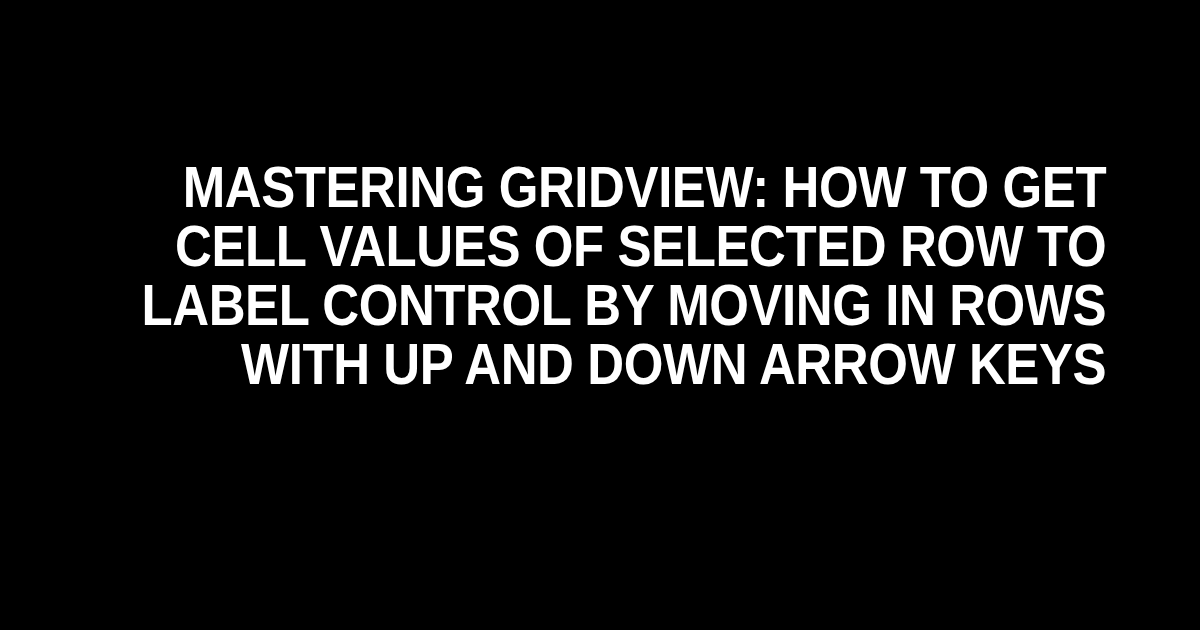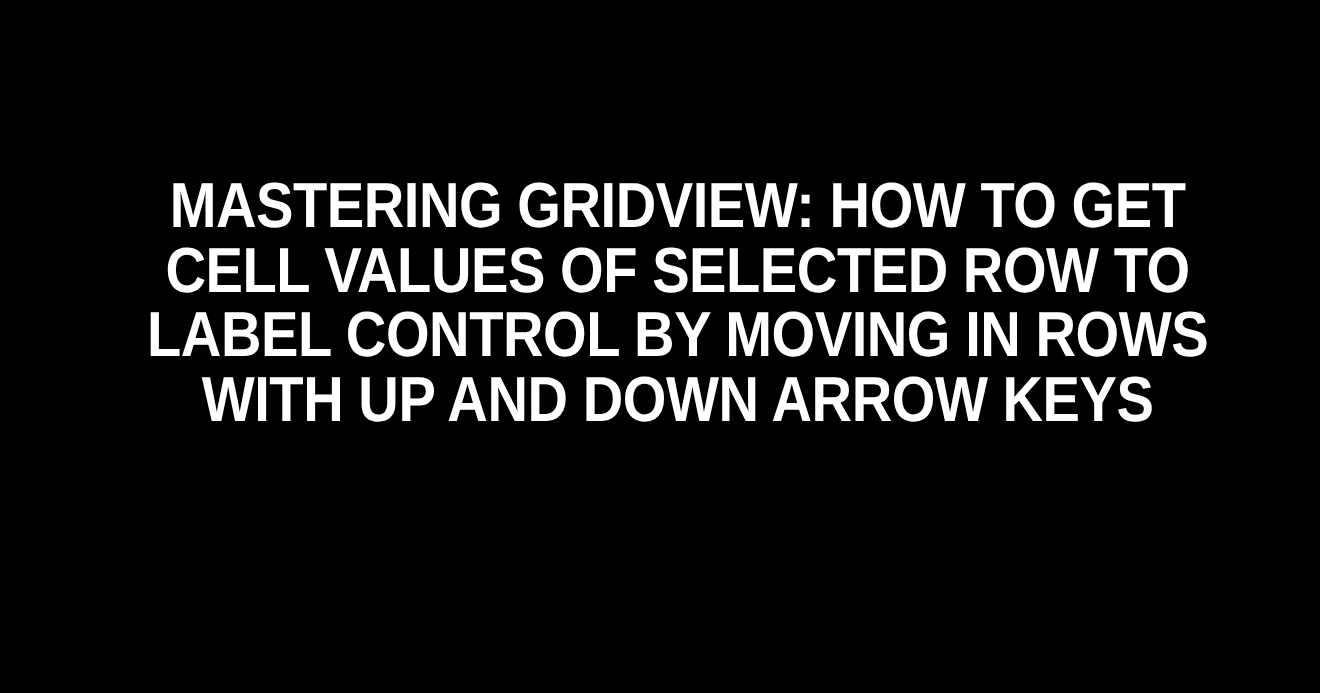--- a/index.html
+++ b/index.html
@@ -12,21 +12,21 @@
       height: 630px;
       background-color: #000000;
       display: flex;
       align-items: center;
       justify-content: center;
       overflow: hidden;
     }
     .title-container {
       width: 100%;
       padding: 0 27px;
-      text-align: center;
+      text-align: right;
       position: relative;
       top: -40px;
       margin-left: 32px;
     }
     .title {
       color: #ffffff;
       font-family: 'Arial Narrow', 'Helvetica Neue Condensed', 'Impact', sans-serif;
       font-weight: 700;
       font-stretch: condensed;
       font-size: 58px;

